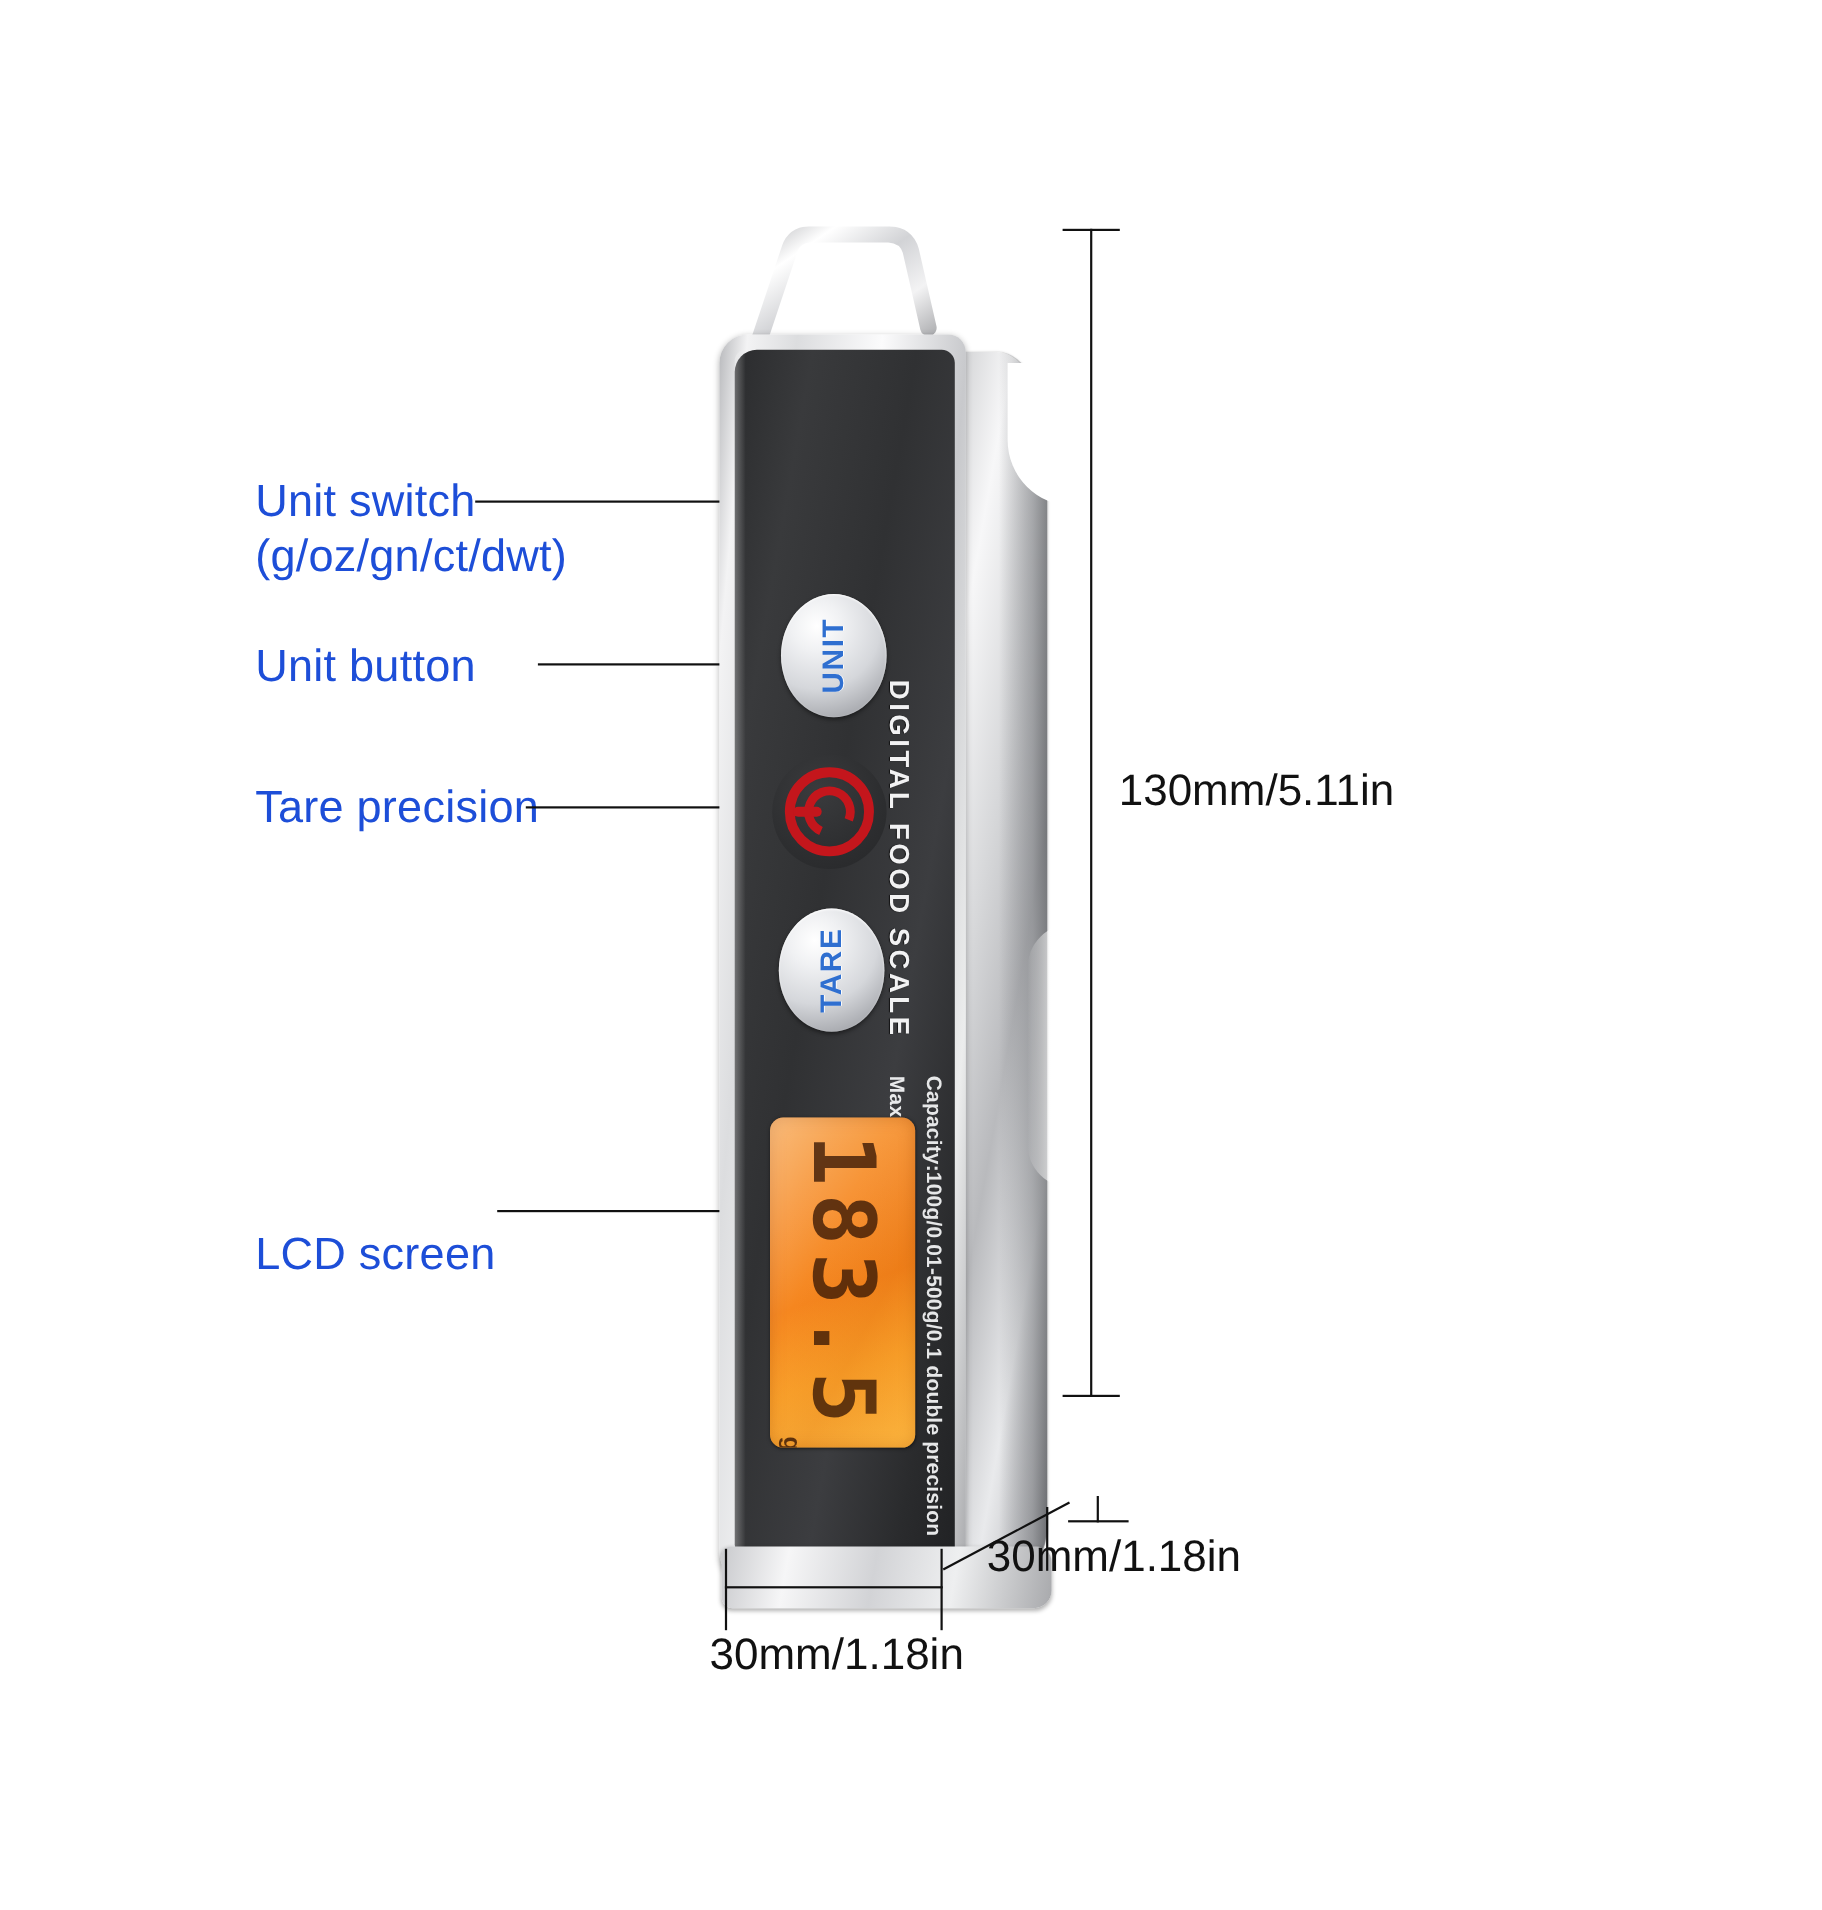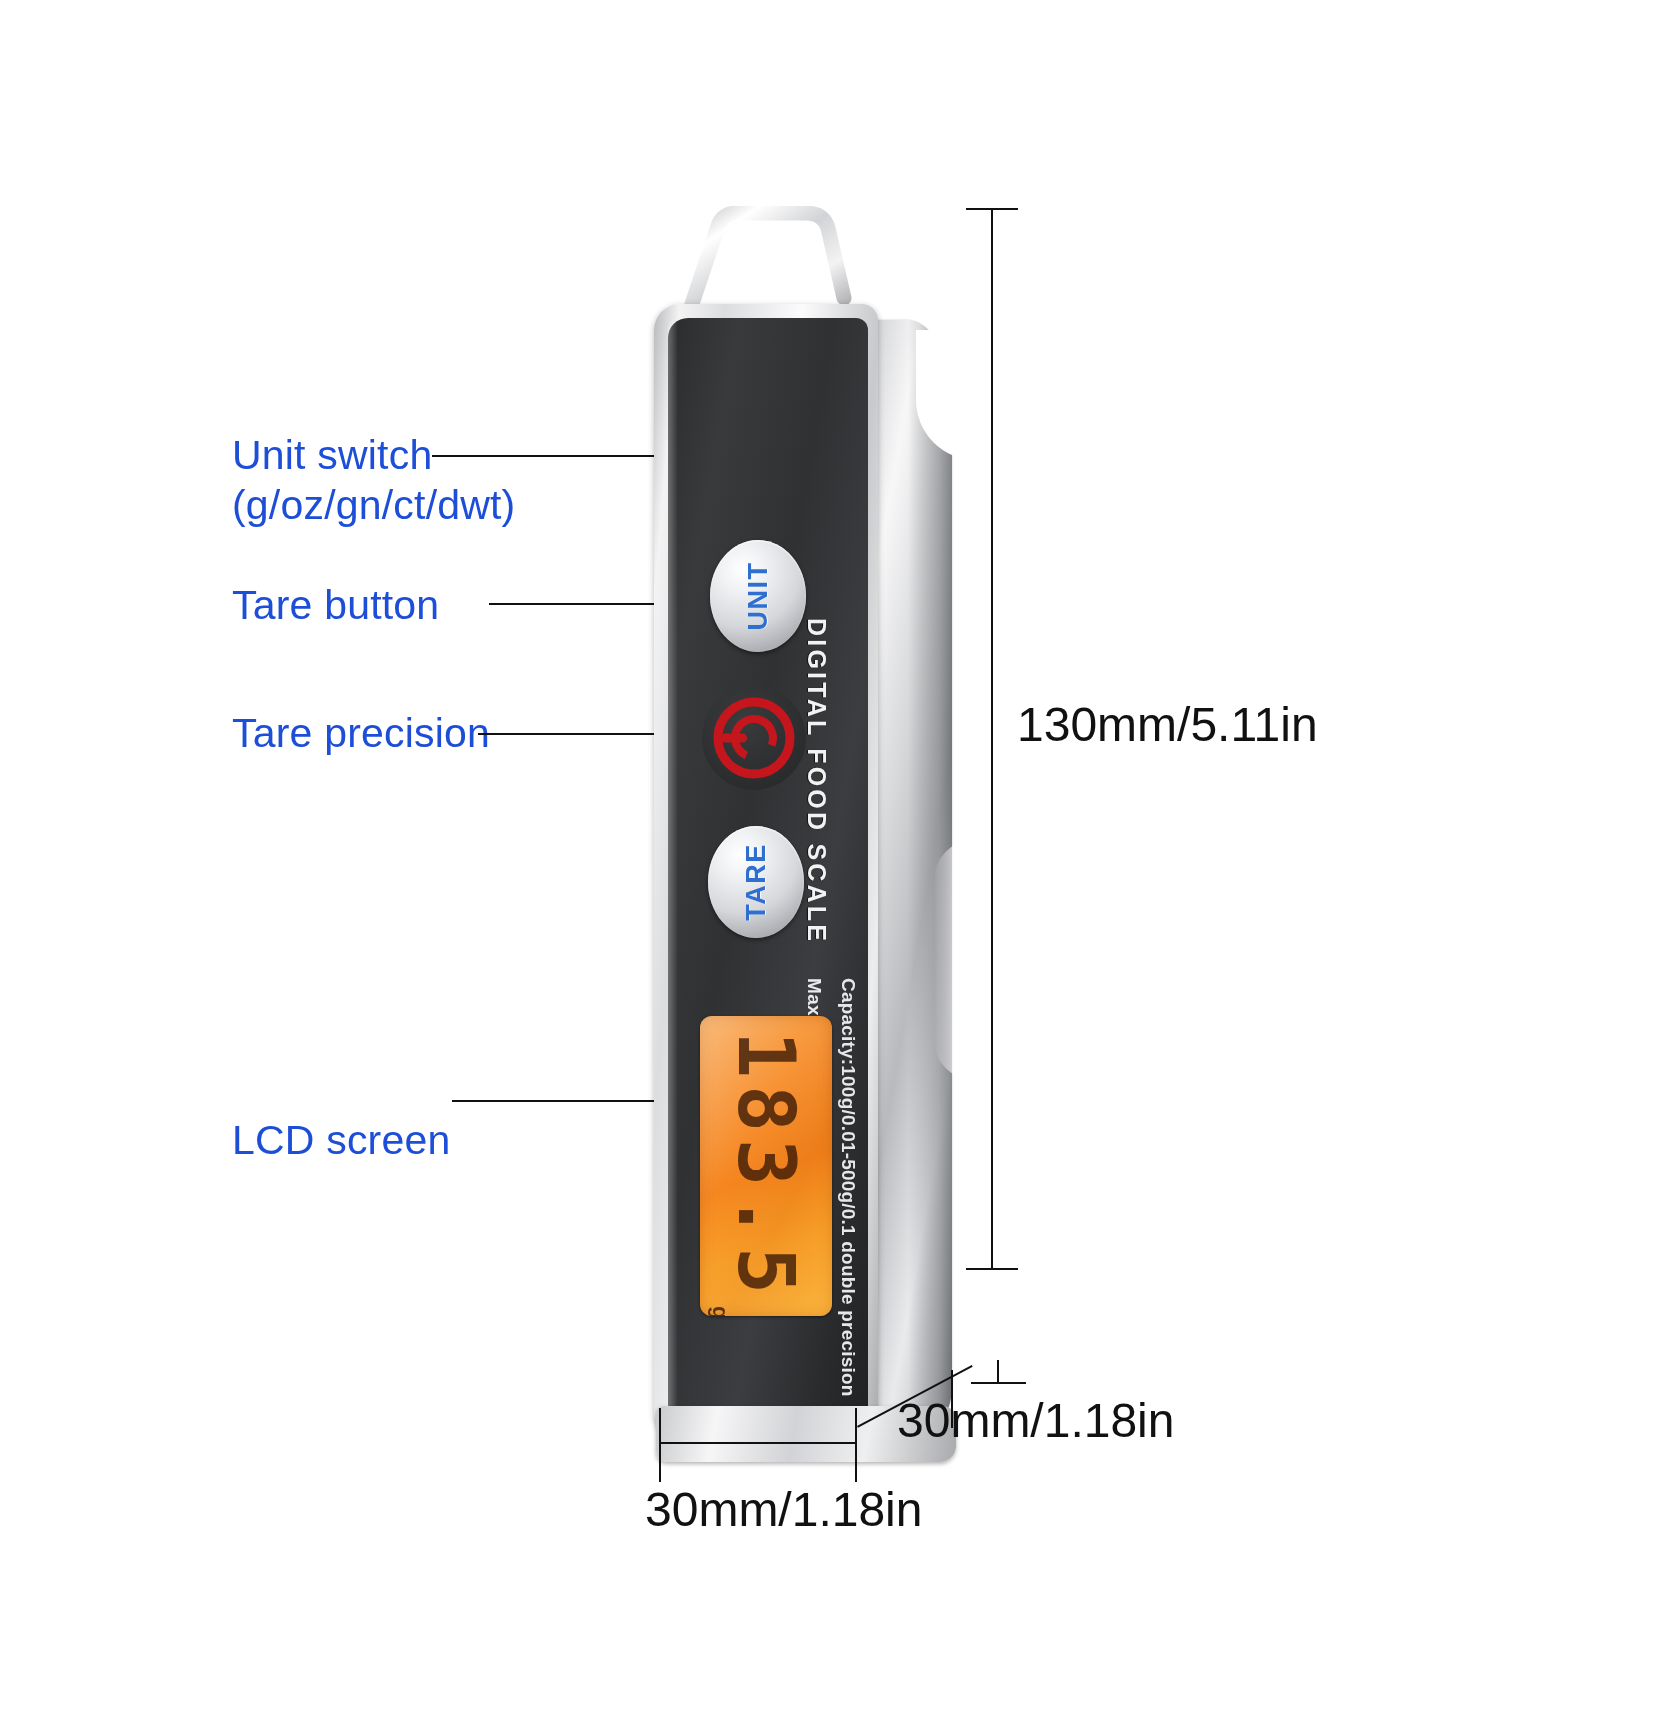--- a/index.html
+++ b/index.html
@@ -103,31 +103,31 @@
   
   .foot{position:absolute;left:8px;top:1206px;width:300px;height:56px;
      border-radius:8px 14px 16px 10px;
      background:linear-gradient(100deg,#c9cacd 0%,#f6f6f7 20%,#d2d3d6 46%,#eeeff0 70%,#a8a9ac 100%);
      box-shadow:0 2px 4px rgba(0,0,0,.3);}
 
   
   .dimline{position:absolute;background:#111;}
   .dimv{width:2.2px;}
   .dimh{height:2.2px;}
-  .dimtext{position:absolute;font-size:48px;color:#111;white-space:nowrap;}
+  .dimtext{position:absolute;font-size:40px;color:#111;white-space:nowrap;}
   .diag{position:absolute;height:0;border-top:2.2px solid #111;transform-origin:0 0;}
 </style>
 </head>
 <body>
 
 <div class="stage">
 
   <div class="callout c1">Unit switch
 (g/oz/gn/ct/dwt)</div>
-  <div class="callout c2">Tare button</div>
+  <div class="callout c2">Unit button</div>
   <div class="callout c3">Tare precision</div>
   <div class="callout c4">LCD screen</div>
 
   <div class="leader" style="left:432px;top:455px;width:295px;"></div>
   <div class="ldot" style="left:718px;top:446px;"></div>
 
   <div class="leader" style="left:489px;top:603px;width:231px;"></div>
   <div class="ldot" style="left:712px;top:594px;"></div>
 
   <div class="leader" style="left:478px;top:733px;width:244px;"></div>

